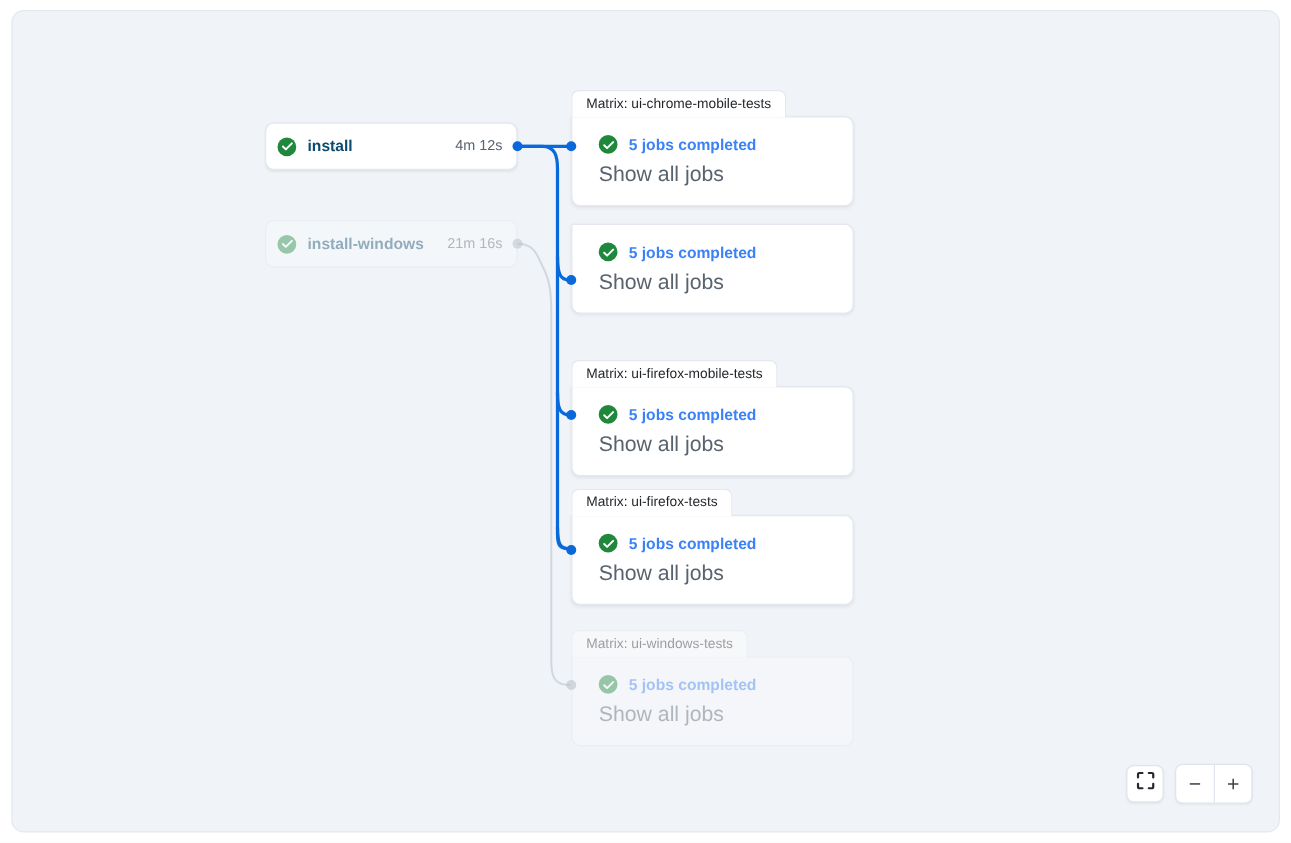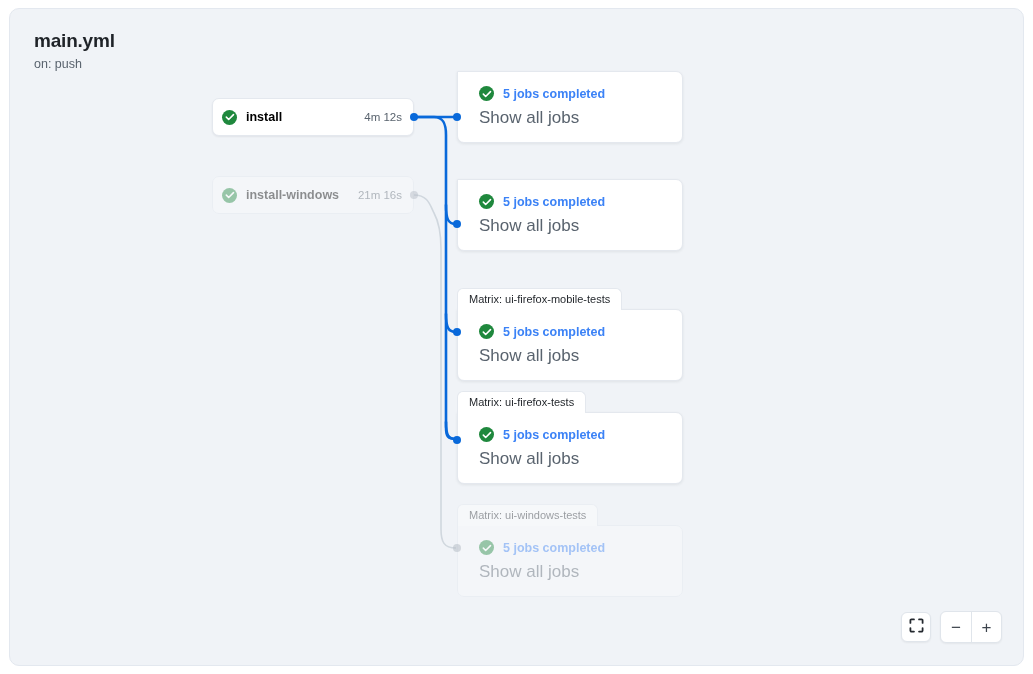--- a/index.html
+++ b/index.html
@@ -58,21 +58,21 @@
     box-shadow: 0 1px 2px rgba(31,35,40,0.07);
   }
   .job-node.dim {
     opacity: 0.42;
     box-shadow: none;
     background: #fbfcfd;
   }
   .job-label {
     font-size: 12.5px;
     font-weight: bold;
-    color: #000000;
+    color: #0c4a6e;
     margin-left: 9px;
     white-space: nowrap;
     overflow: hidden;
   }
   .job-duration {
     margin-left: auto;
     font-size: 11.5px;
     color: #59636e;
     white-space: nowrap;
   }
@@ -182,24 +182,20 @@
     color: #3d444d;
     line-height: 1;
   }
   .ctl-group .ctl-half.right { border-left: 1px solid #e0e5eb; }
 </style>
 </head>
 <body>
 
 <div id="canvas-panel">
 
-  <div id="wf-header">
-    <div id="wf-title">main.yml</div>
-    <div id="wf-subtitle">on: push</div>
-  </div>
 
   <svg id="edges-layer" viewBox="0 0 1015 658" xmlns="http://www.w3.org/2000/svg">
 
     <path d="M 404,186 C 418,186 420,196 424,204 C 430,215 431,226 431,240 L 431,520 C 431,533 434,539 446,539" fit="none" stroke="#d0d7de" stroke-width="1.6" fill="none"></path>
 
     <path d="M 404,108 L 424,108 C 434,108 436,116 436,126 L 436,418 C 436,428 438,430 446,430" stroke="#0969da" stroke-width="2.6" fill="none" stroke-linecap="round"></path>
 
     <path d="M 404,108 L 446,108" stroke="#0969da" stroke-width="2.6" fill="none" stroke-linecap="round"></path>
 
     <path d="M 436,196 C 436,210 438,215 446,215" stroke="#0969da" stroke-width="2.6" fill="none" stroke-linecap="round"></path>
@@ -225,20 +221,21 @@
       <svg width="10" height="10" viewBox="0 0 12 12">
           <path d="M1.6 6.2 L4.4 9 L10.2 3.2" stroke="#ffffff" stroke-width="1.9" fill="none" stroke-linecap="round" stroke-linejoin="round"></path>
         </svg>
     </span>
     <span class="job-label">install-windows</span>
     <span class="job-duration">21m 16s</span>
   </div>
   <div class="port grey" style="left:400px; top:182px; opacity:.5;"></div>
 
   <div class="matrix-group" style="left:447px; top:63px;">
+    <div class="matrix-tab">Matrix: ui-chrome-mobile-tests</div>
     <div class="matrix-body">
       <div class="matrix-row">
         <span class="check-icon">
           <svg width="10" height="10" viewBox="0 0 12 12">
               <path d="M1.6 6.2 L4.4 9 L10.2 3.2" stroke="#ffffff" stroke-width="1.9" fill="none" stroke-linecap="round" stroke-linejoin="round"></path>
             </svg>
         </span>
         <span class="matrix-status-text">5 jobs completed</span>
       </div>
       <span class="matrix-link">Show all jobs</span>

